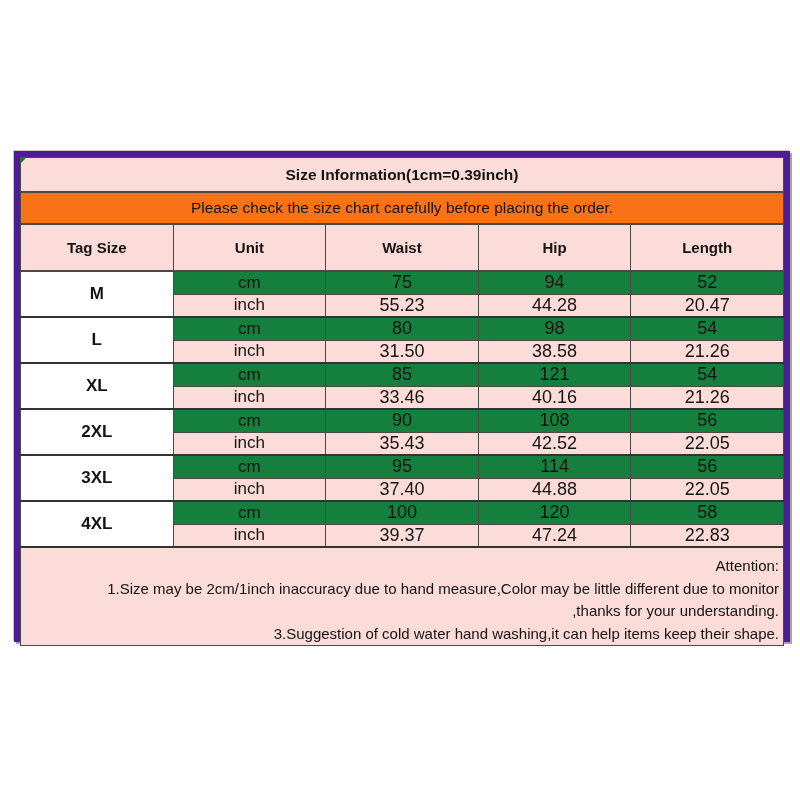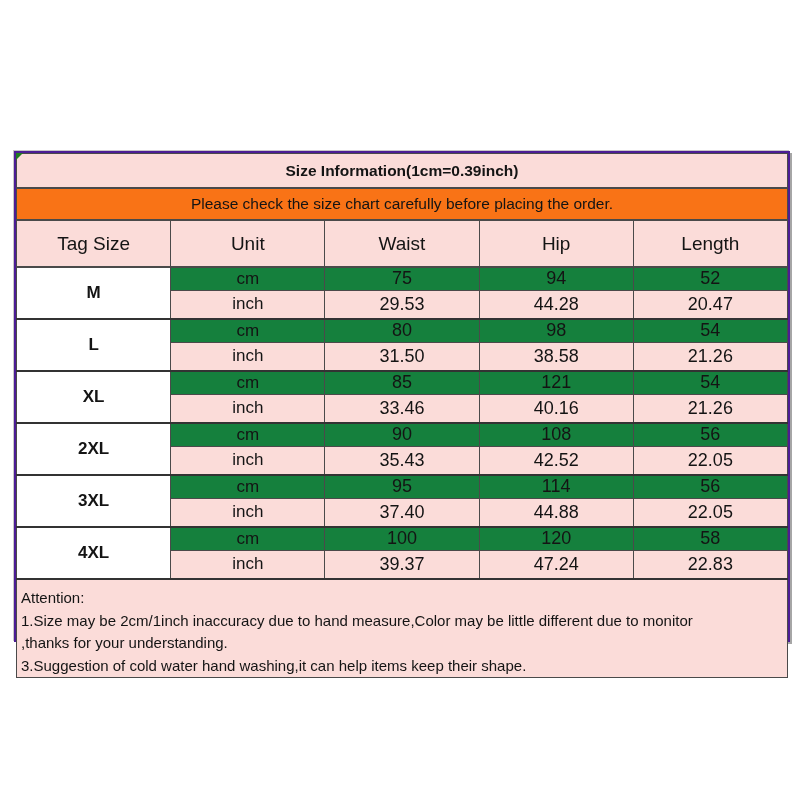--- a/index.html
+++ b/index.html
@@ -11,21 +11,21 @@
     font-family: "Liberation Sans", sans-serif;
     color: #141414;
   }
   .sheet {
     position: absolute;
     left: 14px;
     top: 151px;
     width: 776px;
     height: 491px;
     box-sizing: border-box;
-    border: 2px solid #4c1d95;
+    border: 6px solid #4c1d95;
     background: #fbdcd9;
     box-shadow: 2px 2px 0 0 #a6a6a6, -1px -1px 0 0 #c7c7c7;
   }
   .corner-marker {
     position: absolute;
     top: 0;
     left: 0;
     width: 0;
     height: 0;
     border-top: 7px solid #1f7a1f;
@@ -54,41 +54,41 @@
     border-bottom-width: 2px;
   }
   tr.subtitle-row td {
     height: 30px;
     font-size: 15.5px;
     background: #f97316;
     border-bottom-width: 2px;
   }
   tr.header-row th {
     height: 45px;
-    font-size: 19px;
-    font-weight: normal;
+    font-size: 15px;
+    font-weight: bold;
     background: #fbdcd9;
     border-bottom-width: 2px;
   }
   tr.row-cm  { height: 23px; }
-  tr.row-inch{ height: 29px; }
+  tr.row-inch{ height: 23px; }
   tr.row-cm td  { background: #15803d; }
   tr.row-inch td{ background: #fbdcd9; }
   tr.group-start td { border-top: 2px solid #333333; }
   td.tag {
     background: #ffffff !important;
     font-size: 17px;
     font-weight: bold;
   }
   td.unit { font-size: 17px; }
   td.num  { font-size: 18px; }
   tr.attention-row td {
     border-top: 2px solid #333333;
     background: #fbdcd9;
-    text-align: left;
+    text-align: right;
     vertical-align: top;
     padding: 7px 4px 0 4px;
     font-size: 15px;
     line-height: 22.5px;
     white-space: normal;
   }
 </style>
 </head>
 <body>
 
@@ -119,21 +119,21 @@
 
       <tr class="row-cm group-start">
         <td class="tag" rowspan="2">M</td>
         <td class="unit">cm</td>
         <td class="num">75</td>
         <td class="num">94</td>
         <td class="num">52</td>
       </tr>
       <tr class="row-inch">
         <td class="unit">inch</td>
-        <td class="num">29.53</td>
+        <td class="num">55.23</td>
         <td class="num">44.28</td>
         <td class="num">20.47</td>
       </tr>
 
       <tr class="row-cm group-start">
         <td class="tag" rowspan="2">L</td>
         <td class="unit">cm</td>
         <td class="num">80</td>
         <td class="num">98</td>
         <td class="num">54</td>

